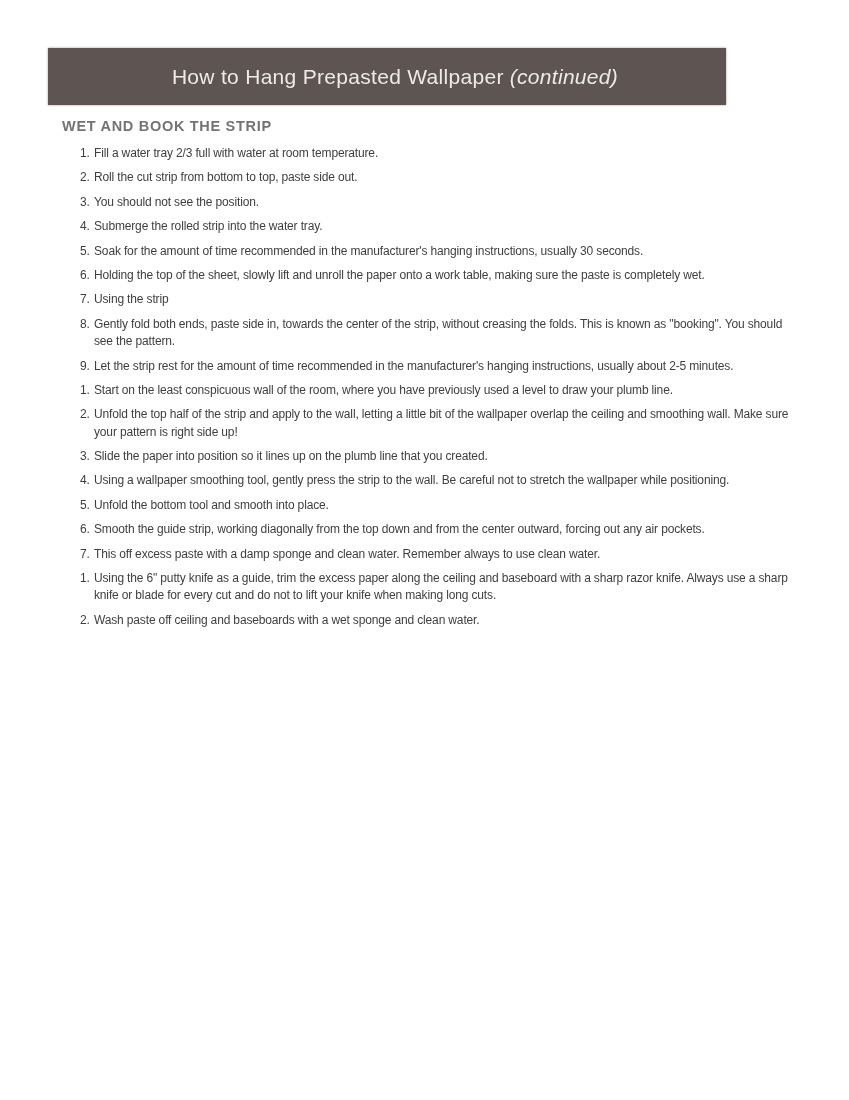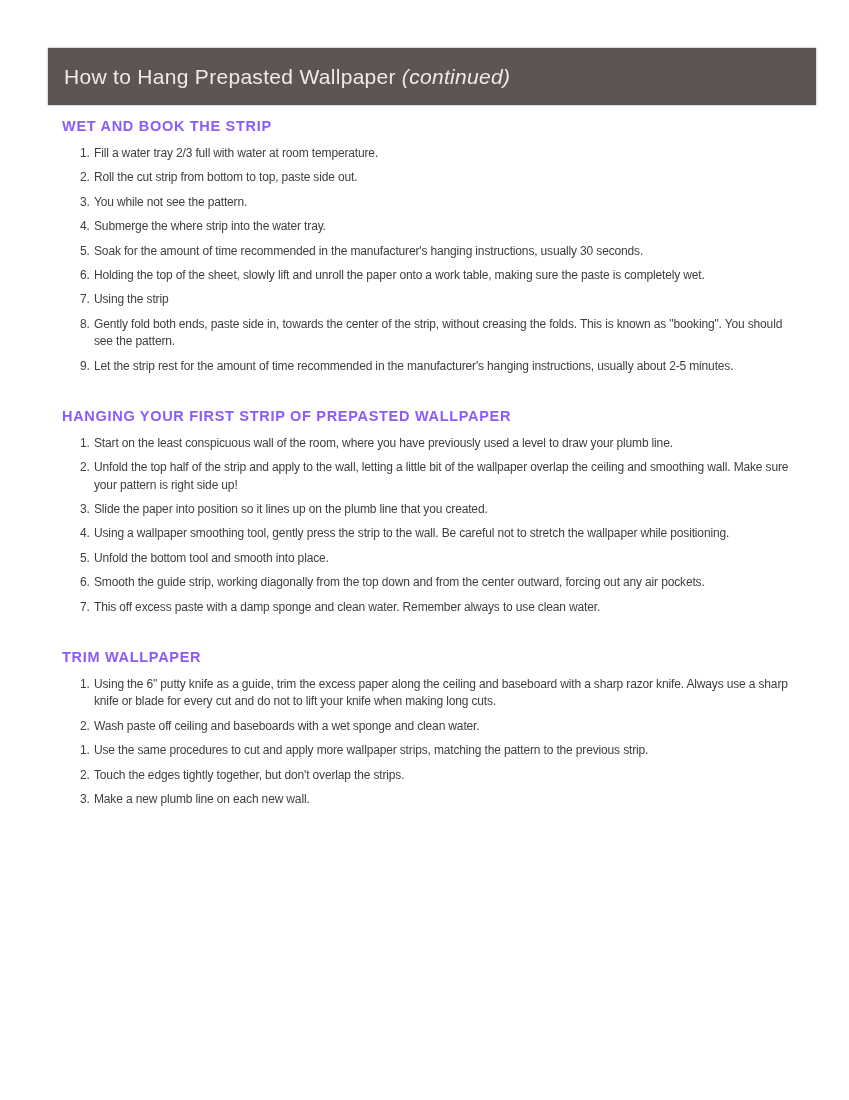--- a/index.html
+++ b/index.html
@@ -12,28 +12,29 @@
     width: 849px;
     height: 1100px;
     background: #ffffff;
     font-family: "Liberation Sans", "DejaVu Sans", sans-serif;
     overflow: hidden;
   }
   .header-bar {
     position: absolute;
     left: 48px;
     top: 48px;
-    width: 768px;
+    width: 678px;
     height: 57px;
     background: #5e5452;
     box-shadow: 0 0 2px rgba(70,60,58,0.55);
     display: flex;
     align-items: center;
     box-sizing: border-box;
     padding-left: 16px;
+    justify-content: center;
   }
   .page-title {
     margin: 0;
     color: #edeae8;
     font-size: 21px;
     font-weight: 500;
     letter-spacing: 0.3px;
   }
   .page-title .suffix {
     font-style: italic;
@@ -45,21 +46,21 @@
     left: 62px;
     top: 118px;
     width: 732px;
     color: #3f3e3e;
   }
   .section-heading {
     margin: 33px 0 11px 0;
     font-size: 14.5px;
     font-weight: 700;
     letter-spacing: 0.7px;
-    color: #8b5cf6;
+    color: #737373;
   }
   .section:first-child .section-heading {
     margin-top: 0;
   }
   .instruction-list {
     margin: 0;
     padding: 0 0 0 31px;
     font-size: 12px;
     letter-spacing: -0.15px;
   }
@@ -78,53 +79,46 @@
     <h1 class="page-title"><span>How to Hang Prepasted Wallpaper</span><span class="suffix">(continued)</span></h1>
   </div>
 
   <div class="content">
 
     <div class="section">
       <h2 class="section-heading">WET AND BOOK THE STRIP</h2>
       <ol class="instruction-list">
         <li>Fill a water tray 2/3 full with water at room temperature.</li>
         <li>Roll the cut strip from bottom to top, paste side out.</li>
-        <li>You while not see the pattern.</li>
-        <li>Submerge the where strip into the water tray.</li>
+        <li>You should not see the position.</li>
+        <li>Submerge the rolled strip into the water tray.</li>
         <li>Soak for the amount of time recommended in the manufacturer's hanging instructions, usually 30 seconds.</li>
         <li>Holding the top of the sheet, slowly lift and unroll the paper onto a work table, making sure the paste is completely wet.</li>
         <li>Using the strip</li>
         <li>Gently fold both ends, paste side in, towards the center of the strip, without creasing the folds. This is known as "booking". You should see the pattern.</li>
         <li>Let the strip rest for the amount of time recommended in the manufacturer's hanging instructions, usually about 2-5 minutes.</li>
       </ol>
     </div>
 
     <div class="section">
-      <h2 class="section-heading">HANGING YOUR FIRST STRIP OF PREPASTED WALLPAPER</h2>
       <ol class="instruction-list">
         <li>Start on the least conspicuous wall of the room, where you have previously used a level to draw your plumb line.</li>
         <li>Unfold the top half of the strip and apply to the wall, letting a little bit of the wallpaper overlap the ceiling and smoothing wall. Make sure your pattern is right side up!</li>
         <li>Slide the paper into position so it lines up on the plumb line that you created.</li>
         <li>Using a wallpaper smoothing tool, gently press the strip to the wall. Be careful not to stretch the wallpaper while positioning.</li>
         <li>Unfold the bottom tool and smooth into place.</li>
         <li>Smooth the guide strip, working diagonally from the top down and from the center outward, forcing out any air pockets.</li>
         <li>This off excess paste with a damp sponge and clean water. Remember always to use clean water.</li>
       </ol>
     </div>
 
     <div class="section">
-      <h2 class="section-heading">TRIM WALLPAPER</h2>
       <ol class="instruction-list">
         <li>Using the 6" putty knife as a guide, trim the excess paper along the ceiling and baseboard with a sharp razor knife. Always use a sharp knife or blade for every cut and do not to lift your knife when making long cuts.</li>
         <li>Wash paste off ceiling and baseboards with a wet sponge and clean water.</li>
       </ol>
     </div>
 
     <div class="section">
-      <ol class="instruction-list">
-        <li>Use the same procedures to cut and apply more wallpaper strips, matching the pattern to the previous strip.</li>
-        <li>Touch the edges tightly together, but don't overlap the strips.</li>
-        <li>Make a new plumb line on each new wall.</li>
-      </ol>
     </div>
 
   </div>
 </div>
 
 </body></html>

